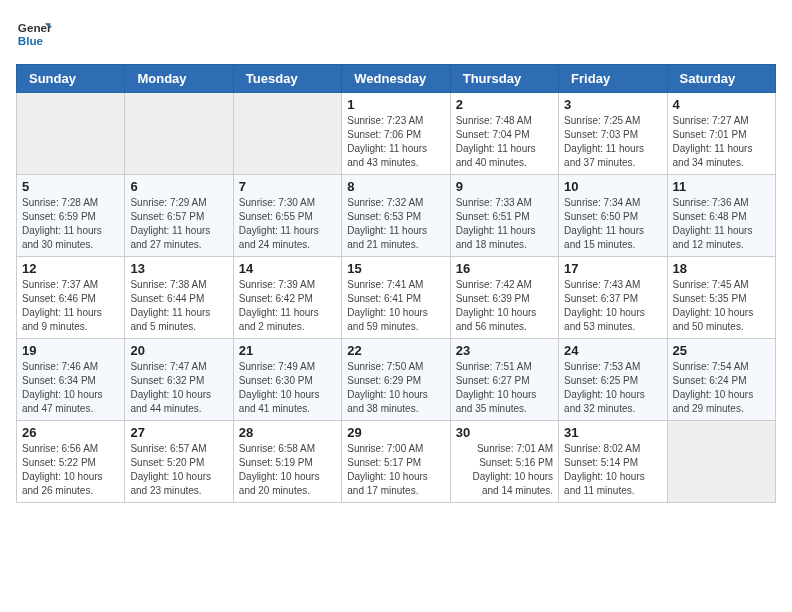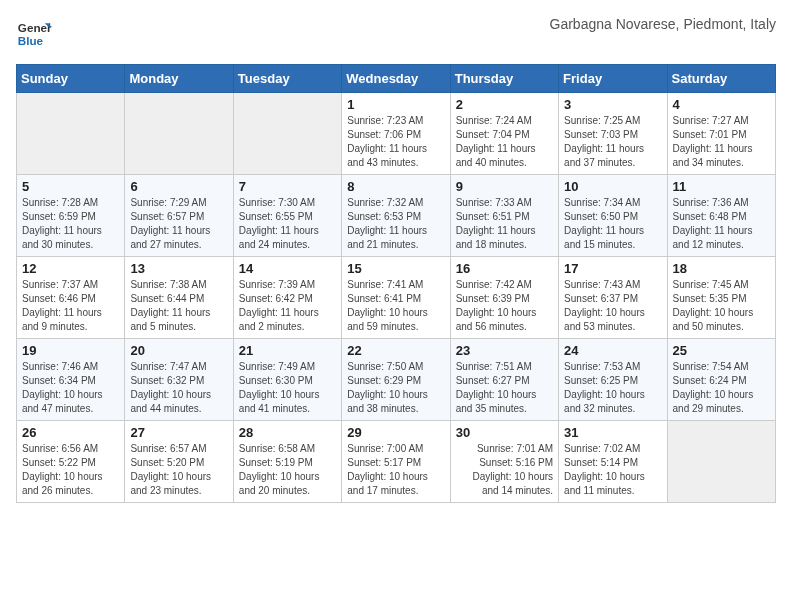--- a/index.html
+++ b/index.html
@@ -37,21 +37,21 @@
     }
     .calendar {
       width: 100%;
       border-collapse: collapse;
       border: 1px solid #ccc;
     }
     .calendar th {
       background: #2e6db4;
       color: #fff;
       font-size: 13px;
-      padding: 6px 4px;
+      padding: 6px 12px;
       text-align: left;
       border: 1px solid #2562a0;
     }
     .calendar td {
       border: 1px solid #ccc;
       vertical-align: top;
       padding: 4px 5px;
       font-size: 10.5px;
       color: #333;
       width: 108px;
@@ -83,21 +83,20 @@
 <div class="header">
   <div class="logo">
     <svg class="logo-icon" viewBox="0 0 40 40">
       <text x="2" y="18" font-size="13" font-weight="bold" fill="#333">General</text>
       <text x="2" y="32" font-size="13" font-weight="bold" fill="#1a6eb5">Blue</text>
       <polygon points="32,8 38,14 36,8" fill="#1a6eb5"></polygon>
       <polygon points="36,8 38,14 38,8" fill="#0d4f8c"></polygon>
     </svg>
   </div>
   <div class="title-block">
-    <div class="subtitle">Garbagna Novarese, Piedmont, Italy</div>
   </div>
 </div>
 
 <table class="calendar">
   <thead>
     <tr>
     <th>Sunday</th>
         <th>Monday</th>
         <th>Tuesday</th>
         <th>Wednesday</th>
@@ -113,21 +112,21 @@
         <td class="empty"></td>
         <td>
           <span class="day-num">1</span>
           <div class="day-info" style="white-space: pre-line;">Sunrise: 7:23 AM
 Sunset: 7:06 PM
 Daylight: 11 hours
 and 43 minutes.</div>
         </td>
         <td>
           <span class="day-num">2</span>
-          <div class="day-info" style="white-space: pre-line;">Sunrise: 7:24 AM
+          <div class="day-info" style="white-space: pre-line;">Sunrise: 7:48 AM
 Sunset: 7:04 PM
 Daylight: 11 hours
 and 40 minutes.</div>
         </td>
         <td>
           <span class="day-num">3</span>
           <div class="day-info" style="white-space: pre-line;">Sunrise: 7:25 AM
 Sunset: 7:03 PM
 Daylight: 11 hours
 and 37 minutes.</div>
@@ -324,21 +323,21 @@
         </td>
         <td>
           <span class="day-num">30</span>
           <div class="day-info" style="white-space: pre-line; text-align: right;">Sunrise: 7:01 AM
 Sunset: 5:16 PM
 Daylight: 10 hours
 and 14 minutes.</div>
         </td>
         <td>
           <span class="day-num">31</span>
-          <div class="day-info" style="white-space: pre-line;">Sunrise: 7:02 AM
+          <div class="day-info" style="white-space: pre-line;">Sunrise: 8:02 AM
 Sunset: 5:14 PM
 Daylight: 10 hours
 and 11 minutes.</div>
         </td>
         <td class="empty"></td>
       </tr>
     </tbody>
 </table>
 
 </body></html>

